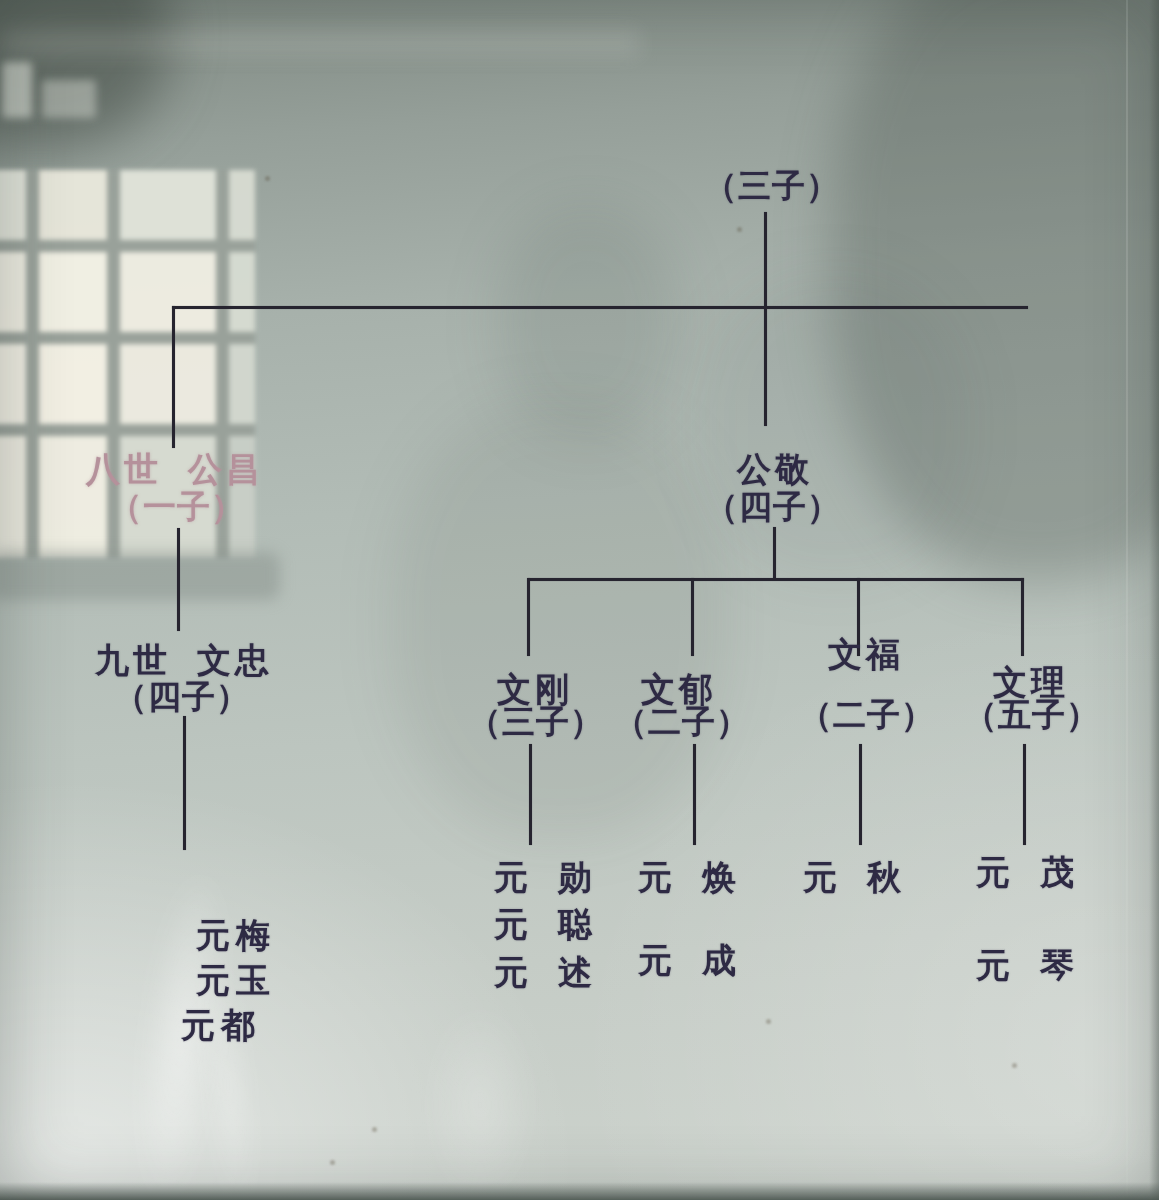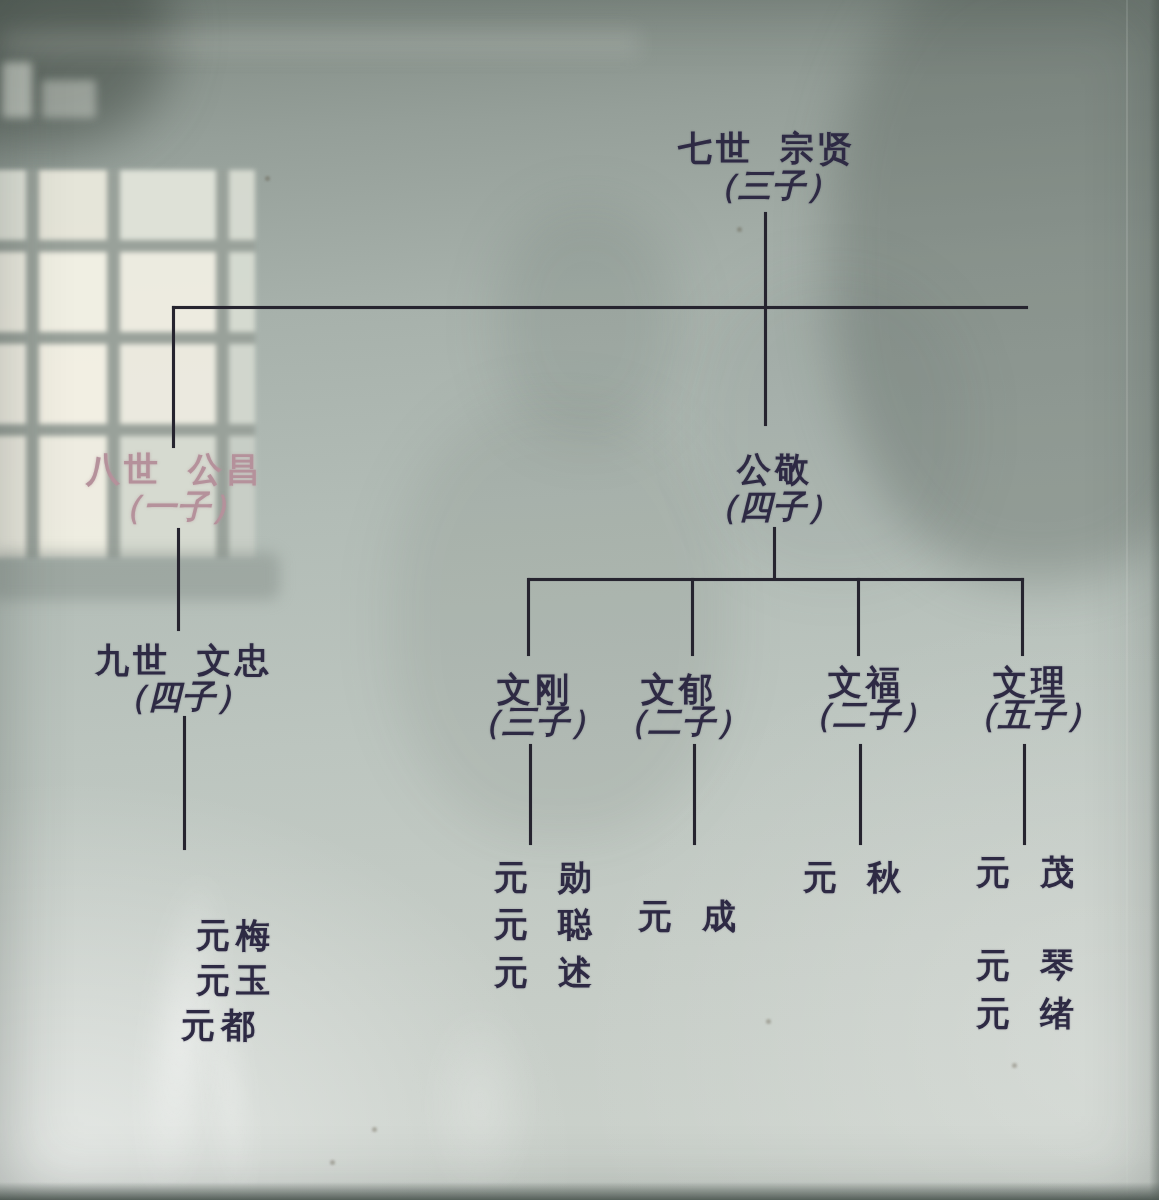--- a/index.html
+++ b/index.html
@@ -57,21 +57,21 @@
     background:linear-gradient(270deg,rgba(60,70,64,.35),rgba(60,70,64,0));}
   .seam{position:absolute;left:1126px;top:0;width:2px;height:100%;background:rgba(230,235,230,.18);}
   .vignette{position:absolute;inset:0;box-shadow:inset 0 0 70px rgba(40,50,45,.30);pointer-events:none;z-index:9;}
   
   .ln{position:absolute;background:var(--line);z-index:6;box-shadow:0 0 1px rgba(35,35,46,.55);}
   
   .t{position:absolute;z-index:7;white-space:nowrap;font-weight:600;font-size:34px;
      color:var(--ink);letter-spacing:4px;transform:translateX(-50%);
      text-shadow:0 0 2px rgba(46,42,68,.35);}
   .la{transform:none;}
-  .count{font-size:33px;letter-spacing:1px;font-style:italic;}
+  .count{font-size:33px;letter-spacing:1px;}
   .gap{margin-left:26px;}
   .pair{letter-spacing:30px;}
   .tightpair{letter-spacing:6px;}
   .faded{color:var(--ink_faded);text-shadow:0 0 3px rgba(181,145,155,.55);}
 </style>
 </head>
 <body>
 
 <div id="photo">
 
@@ -126,53 +126,52 @@
   <div class="ln" style="left:528px;top:578px;width:496px;height:3px"></div>
   <div class="ln" style="left:527px;top:578px;width:3px;height:78px"></div>
   <div class="ln" style="left:691px;top:578px;width:3px;height:78px"></div>
   <div class="ln" style="left:857px;top:578px;width:3px;height:78px"></div>
   <div class="ln" style="left:1021px;top:578px;width:3px;height:78px"></div>
   <div class="ln" style="left:529px;top:744px;width:3px;height:101px"></div>
   <div class="ln" style="left:693px;top:744px;width:3px;height:101px"></div>
   <div class="ln" style="left:859px;top:744px;width:3px;height:101px"></div>
   <div class="ln" style="left:1023px;top:744px;width:3px;height:101px"></div>
 
-  <div class="t" style="left:767px;top:126px"><span>七世</span><span class="gap">宗贤</span></div>
   <div class="t count" style="left:772px;top:164px">（三子）</div>
 
   <div class="t faded" style="left:175px;top:447px"><span>八世</span><span class="gap">公昌</span></div>
   <div class="t count faded" style="left:177px;top:485px">（一子）</div>
   <div class="t" style="left:775px;top:447px">公敬</div>
   <div class="t count" style="left:773px;top:485px">（四子）</div>
 
   <div class="t" style="left:184px;top:638px"><span>九世</span><span class="gap">文忠</span></div>
   <div class="t count" style="left:182px;top:675px">（四子）</div>
 
   <div class="t" style="left:535px;top:667px">文刚</div>
   <div class="t count" style="left:536px;top:700px">（三子）</div>
   <div class="t" style="left:679px;top:667px">文郁</div>
   <div class="t count" style="left:682px;top:700px">（二子）</div>
-  <div class="t" style="left:866px;top:660px">文福</div>
+  <div class="t" style="left:866px;top:632px">文福</div>
   <div class="t count" style="left:867px;top:693px">（二子）</div>
   <div class="t" style="left:1031px;top:660px">文理</div>
   <div class="t count" style="left:1032px;top:693px">（五子）</div>
 
   <div class="t la tightpair" style="left:196px;top:913px">元梅</div>
   <div class="t la tightpair" style="left:196px;top:958px">元玉</div>
   <div class="t la tightpair" style="left:181px;top:1003px">元都</div>
 
   <div class="t la pair" style="left:494px;top:902px">元聪</div>
   <div class="t la pair" style="left:494px;top:855px">元勋</div>
   <div class="t la pair" style="left:494px;top:950px">元述</div>
 
-  <div class="t la pair" style="left:638px;top:894px">元成</div>
+  <div class="t la pair" style="left:638px;top:855px">元焕</div>
+  <div class="t la pair" style="left:638px;top:938px">元成</div>
 
   <div class="t la pair" style="left:803px;top:855px">元秋</div>
 
   <div class="t la pair" style="left:976px;top:850px">元茂</div>
   <div class="t la pair" style="left:976px;top:943px">元琴</div>
-  <div class="t la pair" style="left:976px;top:991px">元绪</div>
 
   <div class="seam"></div>
   <div class="edge-right"></div>
   <div class="edge-bottom"></div>
   <div class="vignette"></div>
 </div>
 
 </body></html>

